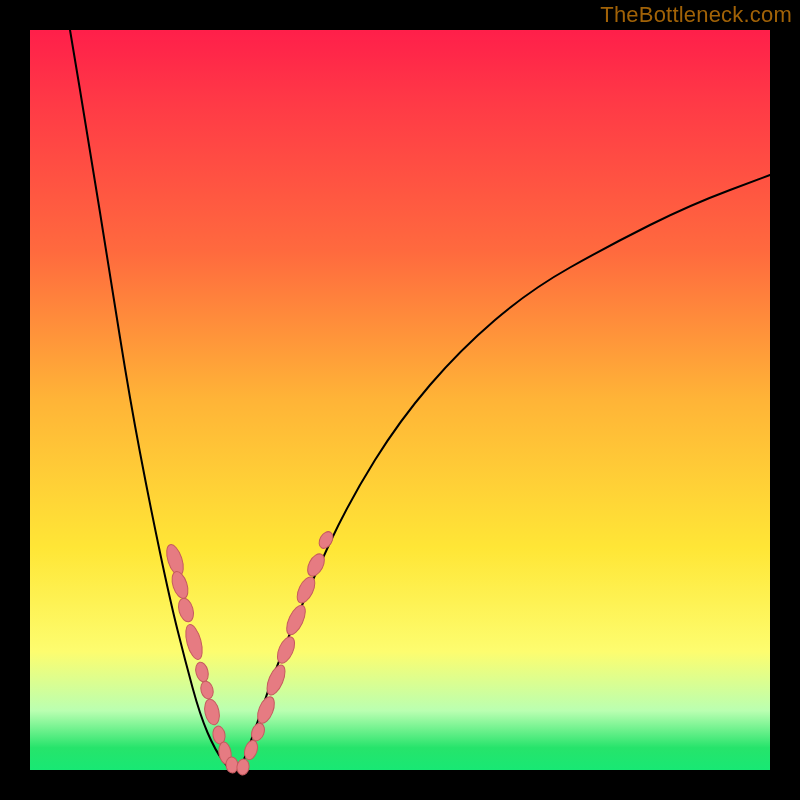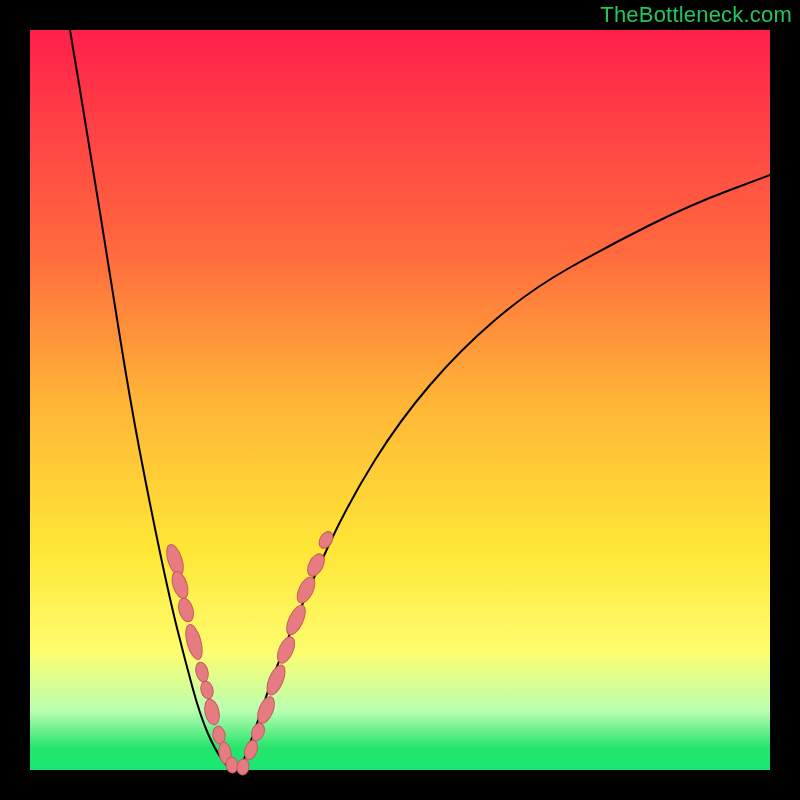--- a/index.html
+++ b/index.html
@@ -36,21 +36,21 @@
       #fdfd6f 84%,
       #baffb1 92%,
       #26e46b 97%,
       #18e874 100%
     );
   }
   .watermark {
     position: absolute;
     top: 2px;
     right: 8px;
-    color: #22c55e;
+    color: #a16207;
     font-size: 22px;
     font-weight: 500;
     letter-spacing: 0.2px;
     user-select: none;
   }
   svg.curves {
     position: absolute;
     left: 0;
     top: 0;
     width: 740px;

